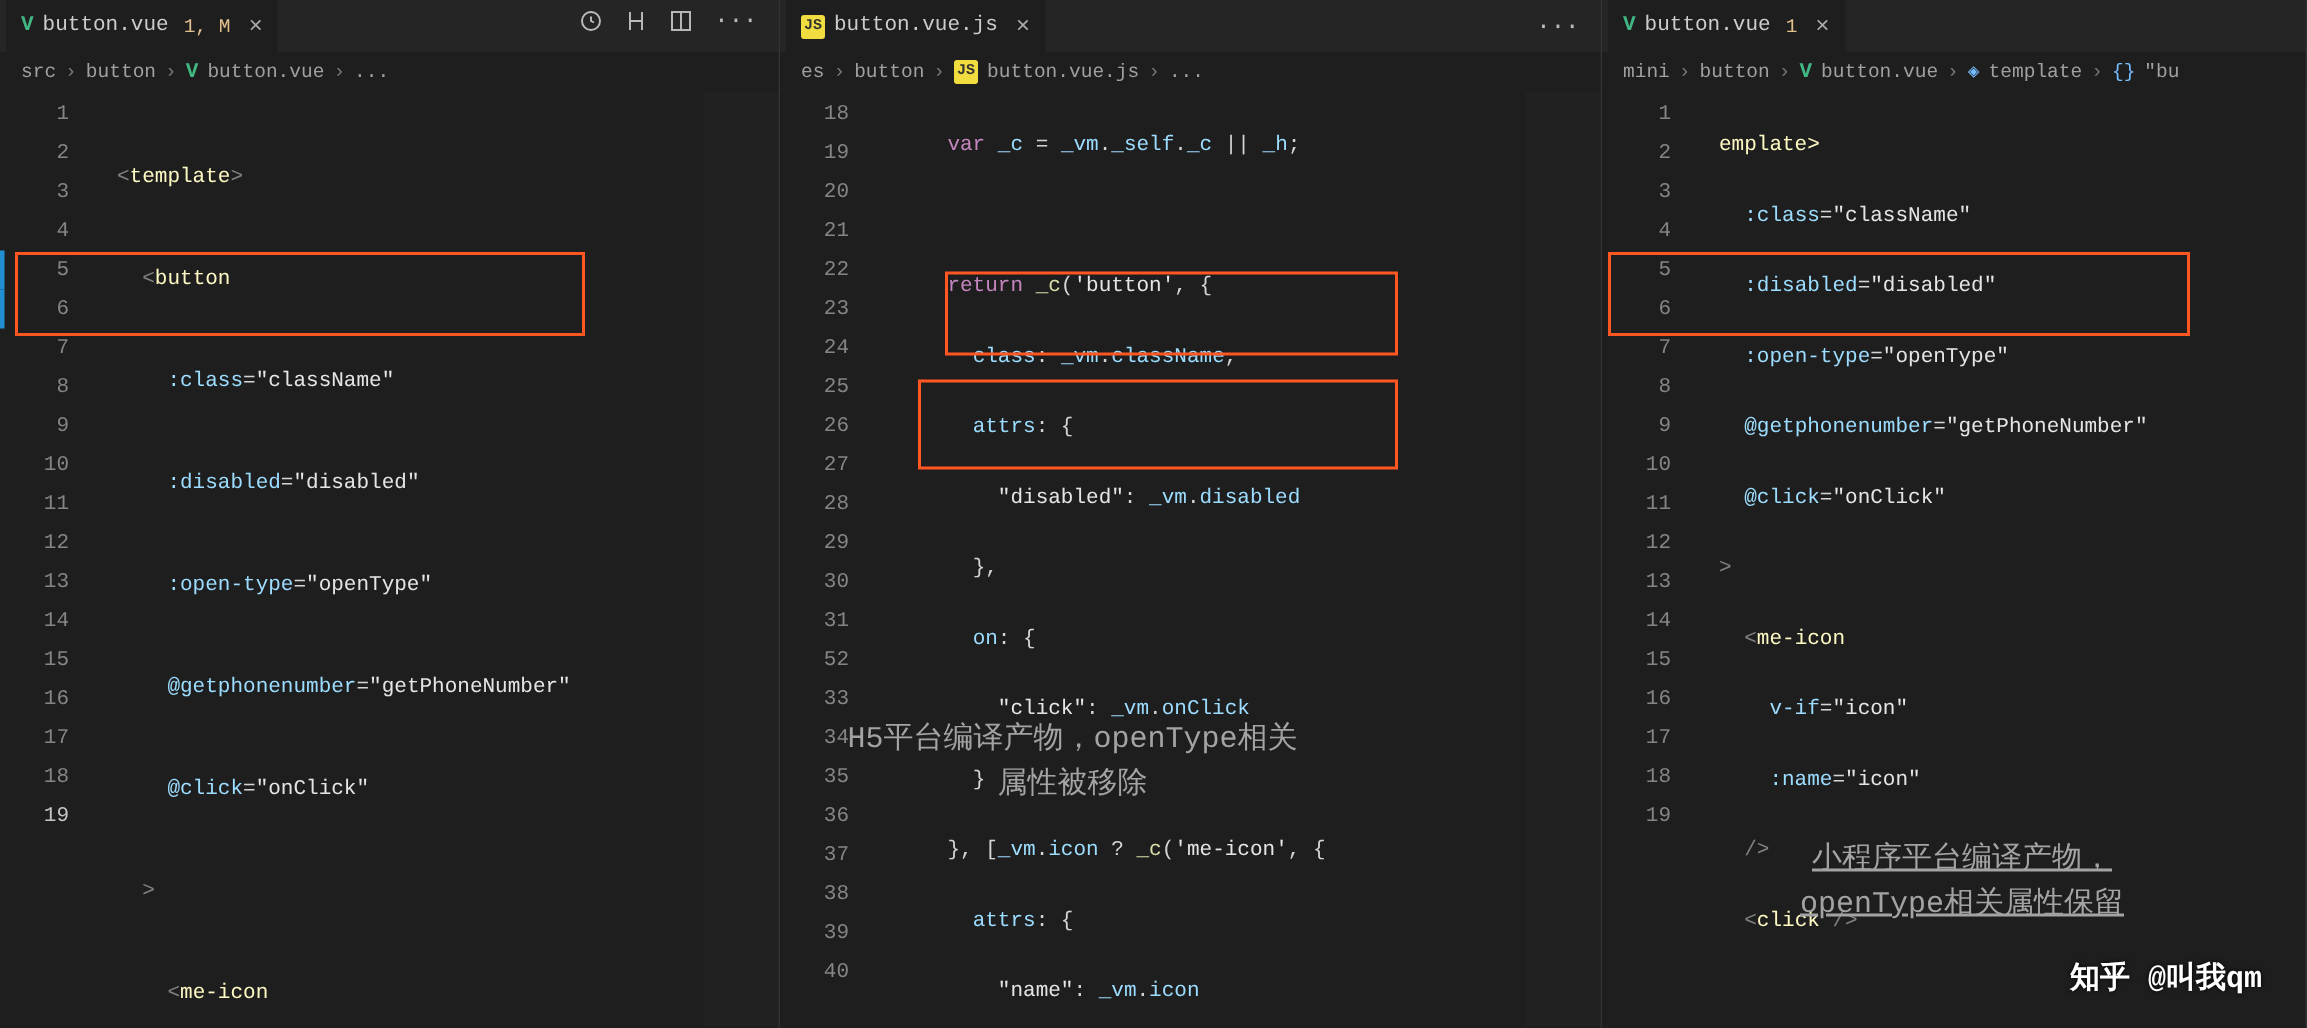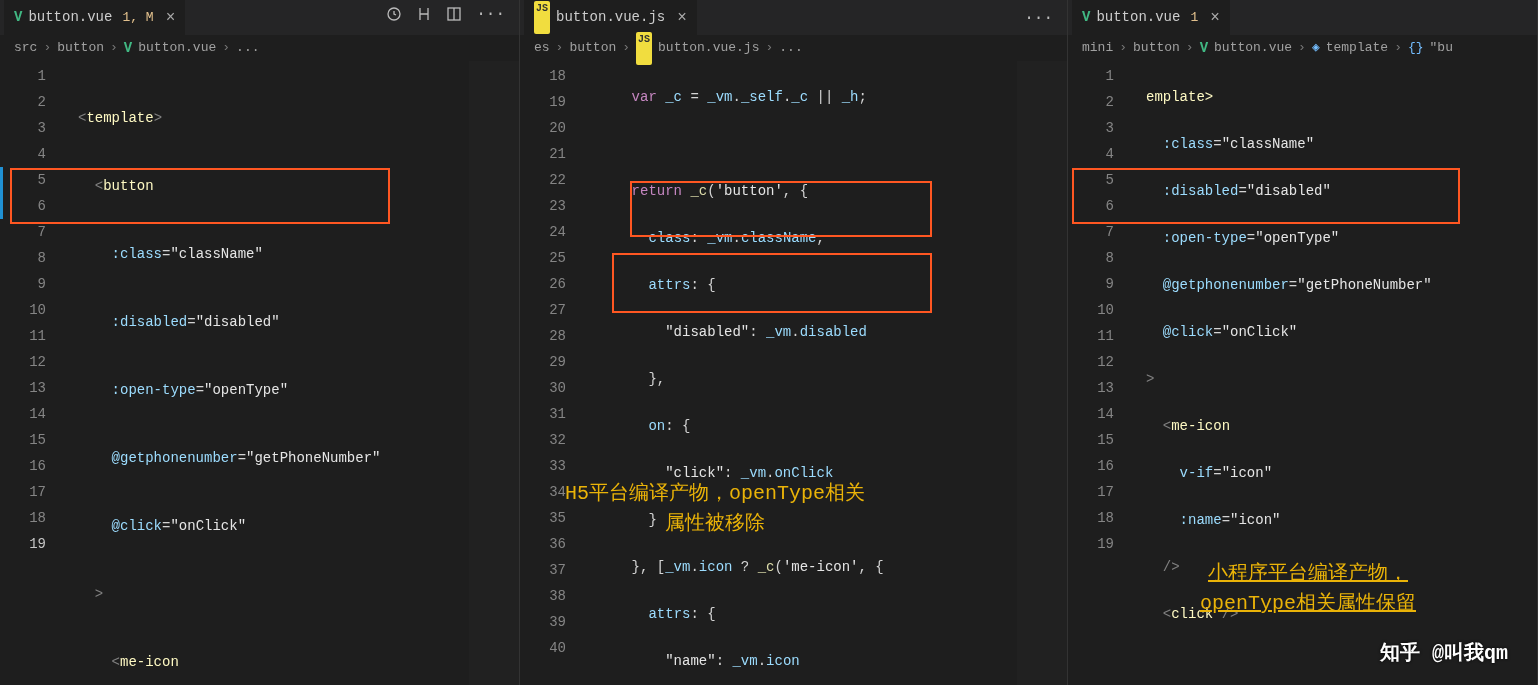--- a/index.html
+++ b/index.html
@@ -41,24 +41,24 @@
   .tag-name { color: #fef9c3; }
   .attr { color: #9cdcfe; }
   .string { color: #e5e5e5; }
   .keyword { color: #c586c0; }
   .var { color: #9cdcfe; }
   .func { color: #dcdcaa; }
   .prop { color: #9cdcfe; }
   .punct { color: #d4d4d4; }
   
   .annot-box { position: absolute; border: 2px solid #ff5722; pointer-events: none; }
-  .annot-text { position: absolute; color: #eab308; font-size: 20px; font-weight: 400; pointer-events: none; }
+  .annot-text { position: absolute; color: #a3a3a3; font-size: 20px; font-weight: 400; pointer-events: none; }
   .watermark { position: absolute; right: 30px; bottom: 16px; color: #fff; font-size: 20px; font-weight: bold; text-shadow: 0 0 3px #000; pointer-events: none; }
   .vue-icon { color: #41b883; font-weight: bold; font-size: 14px; }
-  .js-icon { display:inline-block; width:16px; height:33px; background:#f1dd3f; color:#323330; font-size:10px; font-weight:bold; text-align:center; line-height:16px; border-radius:2px;}
+  .js-icon { display:inline-block; width:16px; height:16px; background:#f1dd3f; color:#323330; font-size:10px; font-weight:bold; text-align:center; line-height:16px; border-radius:2px;}
 </style>
 </head>
 <body>
 
 <div class="pane left">
   <div class="tab-bar">
     <div class="tab-group">
       <div class="tab">
         <span class="vue-icon">V</span>
         <span class="tab-label">button.vue</span>
@@ -171,21 +171,21 @@
       <div>22</div>
         <div>23</div>
         <div>24</div>
         <div>25</div>
       <div>26</div>
         <div>27</div>
         <div>28</div>
         <div>29</div>
       <div>30</div>
         <div>31</div>
-        <div>32</div>
+        <div>52</div>
         <div>33</div>
       <div>34</div>
         <div>35</div>
         <div>36</div>
         <div>37</div>
       <div>38</div>
         <div>39</div>
         <div>40</div>
     </div>
     <div class="code">

